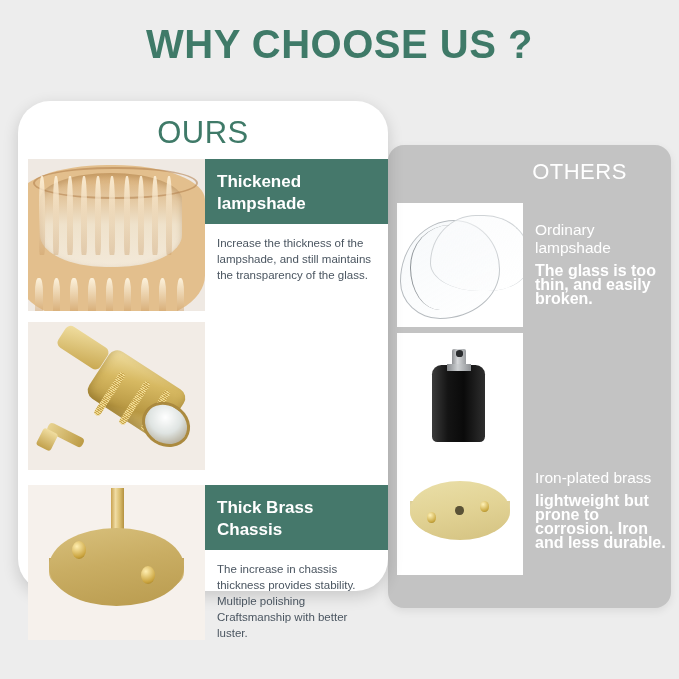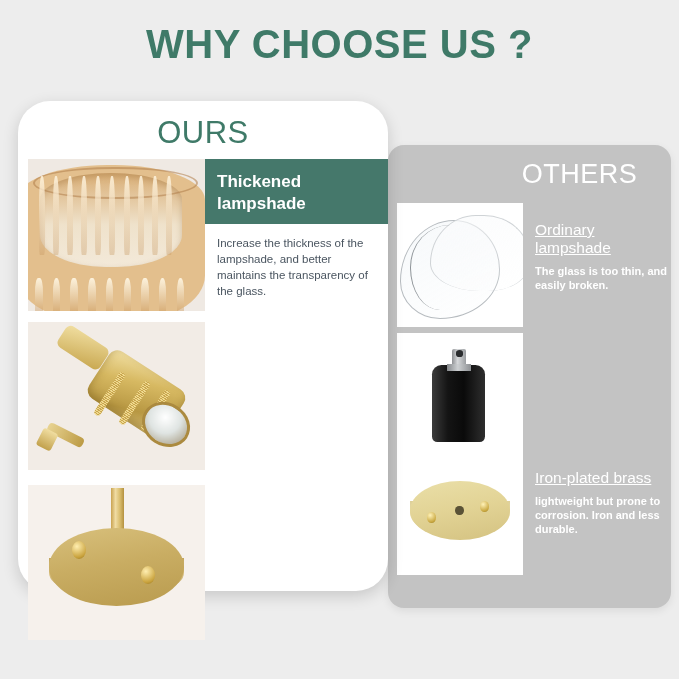--- a/index.html
+++ b/index.html
@@ -41,21 +41,21 @@
     box-shadow: 0 3px 8px rgba(0,0,0,0.08);
   }
   .others-title {
     position: absolute;
     left: 0;
     top: 14px;
     width: 283px;
     text-align: center;
     padding-left: 100px;
     box-sizing: border-box;
-    font-size: 27px;
+    font-size: 22px;
     color: #ffffff;
     letter-spacing: 0.5px;
   }
   .others-row {
     position: absolute;
     left: 9px;
     width: 274px;
     height: 124px;
     display: flex;
     align-items: flex-start;
@@ -76,24 +76,23 @@
     padding-left: 12px;
     padding-top: 18px;
     box-sizing: border-box;
   }
   .others-head {
     font-size: 15.5px;
     line-height: 18px;
     color: #ffffff;
     font-weight: normal;
     margin-bottom: 7px;
-    text-decoration: underline;
   }
   .others-desc {
-    font-size: 11px;
+    font-size: 16px;
     line-height: 14px;
     color: #ffffff;
     font-weight: bold;
   }
 
   
   .ours-card {
     position: absolute;
     left: 18px;
     top: 101px;
@@ -485,21 +484,21 @@
         <div class="rib-low" style="left:34%"></div>
         <div class="rib-low" style="left:44%"></div>
         <div class="rib-low" style="left:54%"></div>
         <div class="rib-low" style="left:64%"></div>
         <div class="rib-low" style="left:74%"></div>
         <div class="rib-low" style="left:84%"></div>
       </div>
     </div>
     <div class="ours-text">
       <div class="ours-head">Thickened lampshade</div>
-      <div class="ours-desc">Increase the thickness of the lampshade, and better maintains the transparency of the glass.</div>
+      <div class="ours-desc">Increase the thickness of the lampshade, and still maintains the transparency of the glass.</div>
     </div>
   </div>
 
   <div class="ours-row r2">
     <div class="ours-photo">
       <div class="art-holder">
         <div class="neck"></div>
         <div class="body"></div>
         <div class="ring" style="left:44%;top:32%;height:34%"></div>
         <div class="ring" style="left:58%;top:38%;height:34%"></div>
@@ -514,14 +513,18 @@
   <div class="ours-row r3">
     <div class="ours-photo">
       <div class="art-chassis">
         <div class="rod"></div>
         <div class="side"></div>
         <div class="disc"></div>
         <div class="ball b1"></div>
         <div class="ball b2"></div>
       </div>
     </div>
+    <div class="ours-text">
+      <div class="ours-head">Thick Brass Chassis</div>
+      <div class="ours-desc">The increase in chassis thickness provides stability. Multiple polishing Craftsmanship with better luster.</div>
+    </div>
   </div>
 </div>
 
 </body></html>

